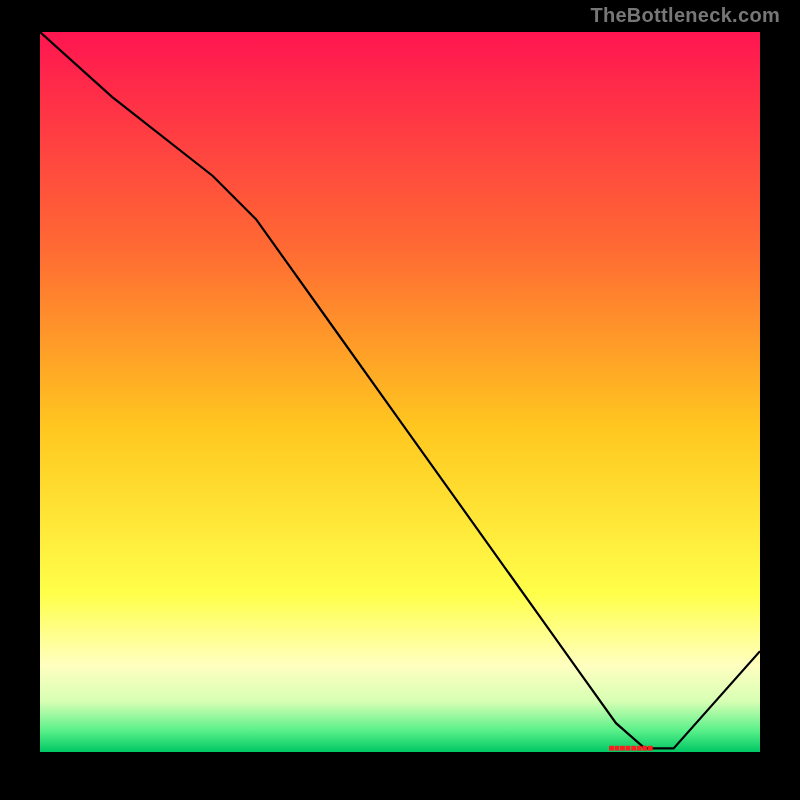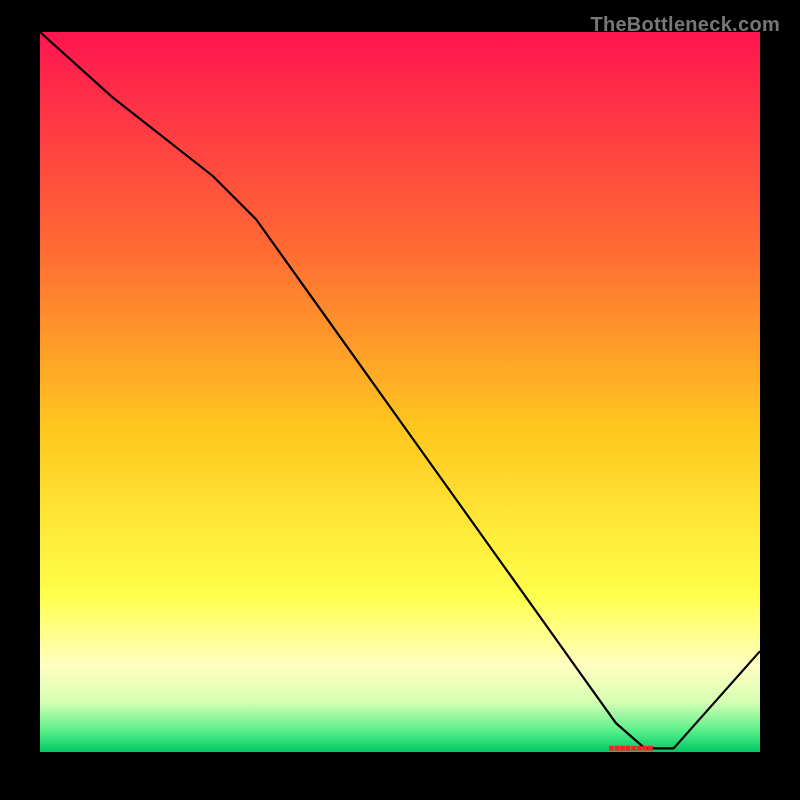--- a/index.html
+++ b/index.html
@@ -20,21 +20,20 @@
   .watermark {
     position: absolute;
     top: 4px;
     right: 20px;
     color: #777;
     font-size: 20px;
     font-weight: 600;
     letter-spacing: 0.3px;
     pointer-events: none;
     user-select: none;
-    margin-top: 9px;
   }
   
   .plot {
     position: absolute;
     left: 40px;
     top: 32px;
     width: 720px;
     height: 720px;
   }
   svg {

